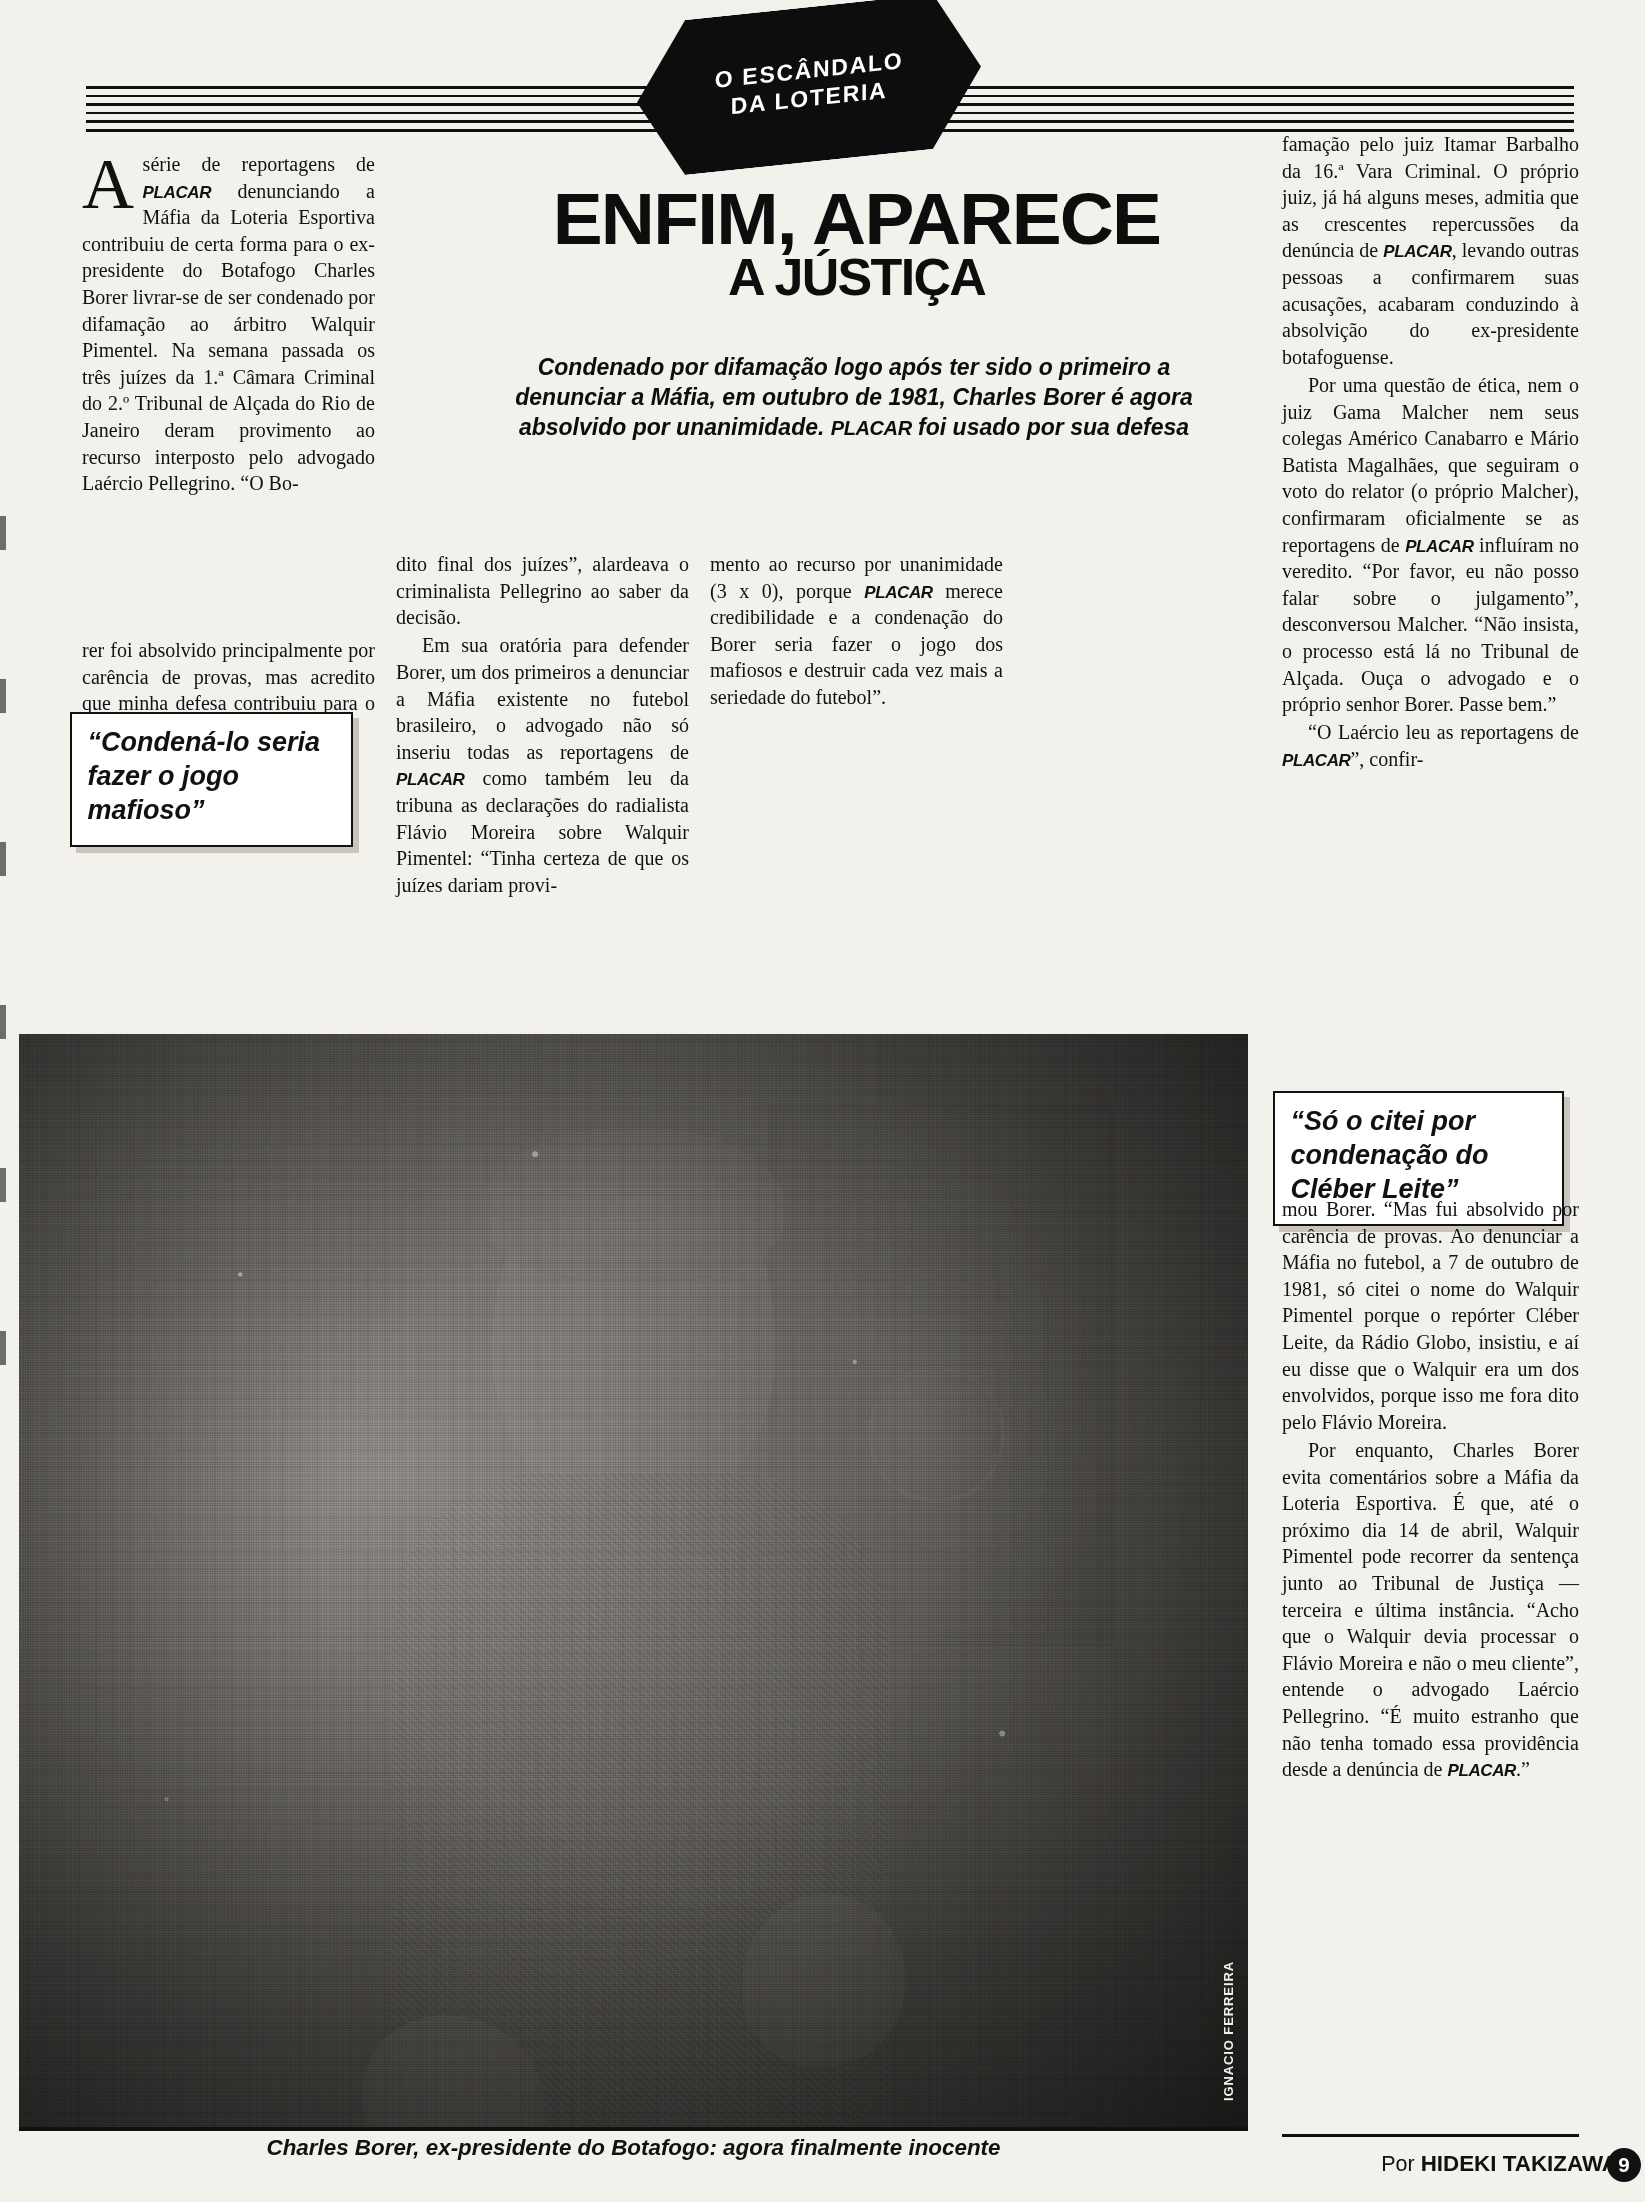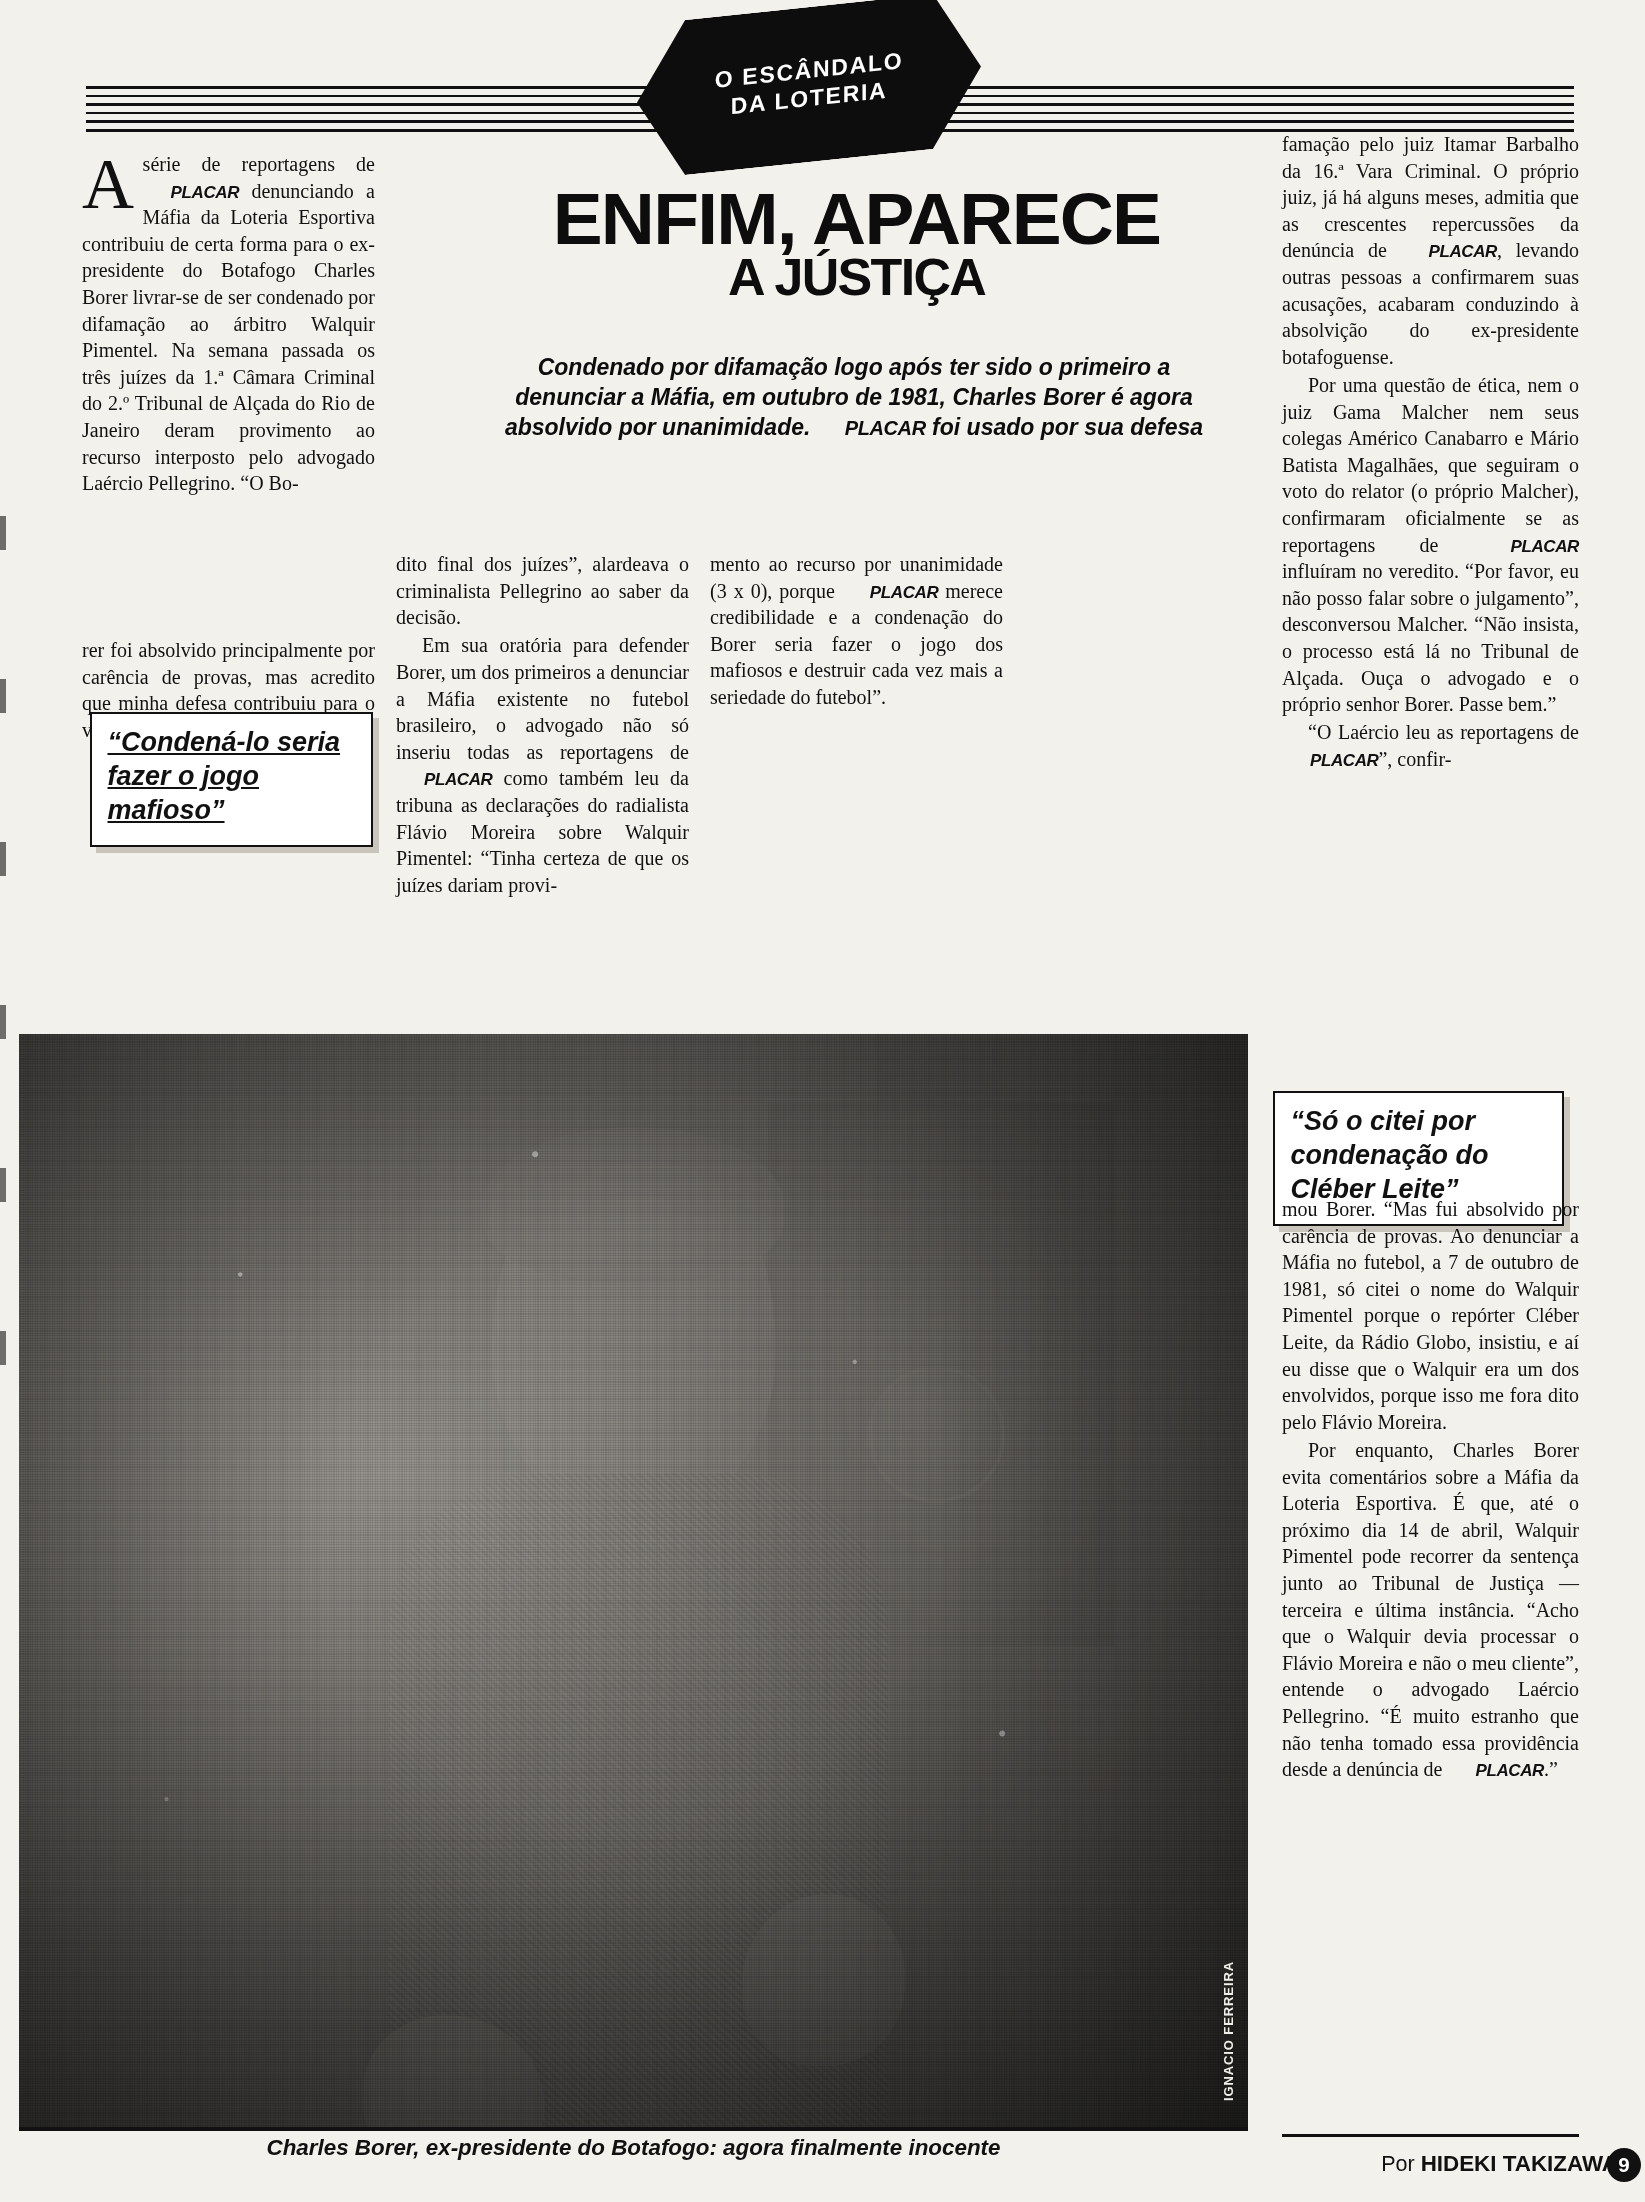--- a/index.html
+++ b/index.html
@@ -94,21 +94,20 @@
     padding: 5.2px 8.6px 0 0;
     font-weight: normal;
   }
 
   .placar {
     font-family: "Liberation Sans", sans-serif;
     font-style: italic;
     font-weight: bold;
     font-size: 17px;
     letter-spacing: -0.4px;
-    margin-left: 28px;
   }
 
   
   .headline {
     position: absolute;
     left: 495px;
     top: 185px;
     width: 723px;
     text-align: center;
     font-family: "Liberation Sans", sans-serif;
@@ -148,21 +147,21 @@
     border: 2.6px solid #111;
     box-shadow: 6px 6px 0 #c9c5bd;
     font-family: "Liberation Sans", sans-serif;
     font-style: italic;
     font-weight: bold;
     font-size: 27px;
     line-height: 1.25;
     padding: 12px 13.8px 13.8px 15.5px;
     color: #111;
   }
-  .pq1 { left: 90px; top: 712px; width: 250px; height: 105px; text-decoration: underline; }
+  .pq1 { left: 70px; top: 712px; width: 250px; height: 105px; }
   .pq2 { left: 1273px; top: 1091px; width: 258px; height: 105px; }
 
   
   .photo {
     position: absolute;
     left: 19px;
     top: 1034px;
     width: 1229px;
     height: 1093px;
     background: #6e6c68;

